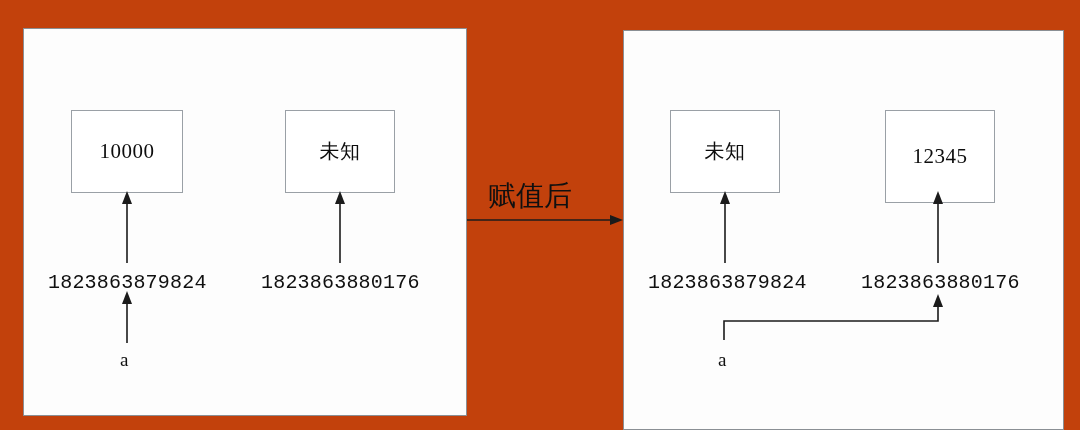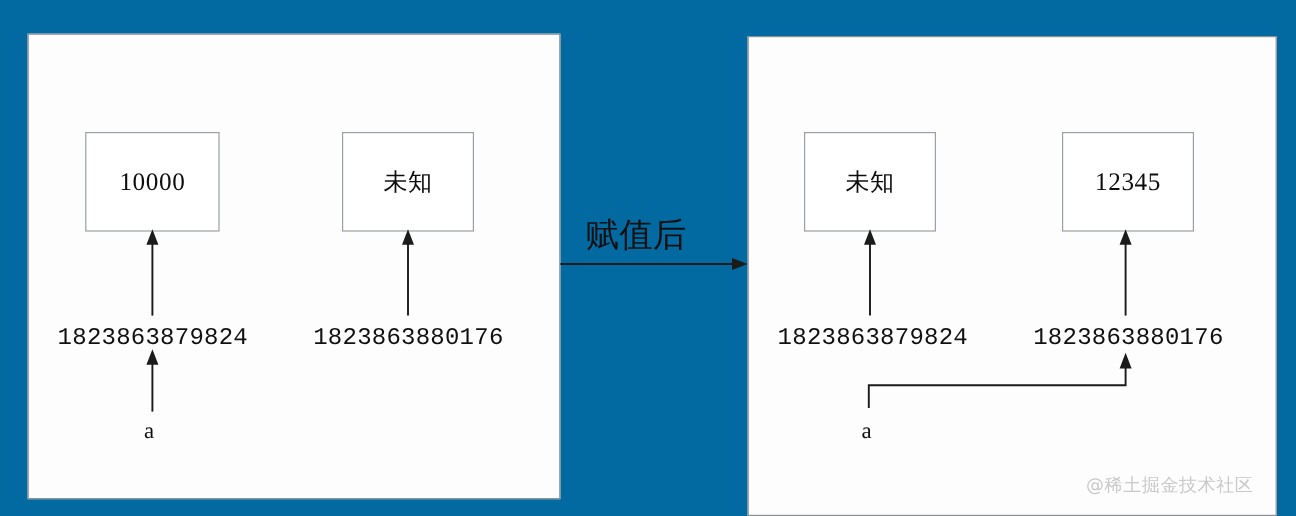--- a/index.html
+++ b/index.html
@@ -4,21 +4,21 @@
 <style>
   html, body {
     margin: 0;
     padding: 0;
     background: #ffffff;
   }
   #canvas {
     position: relative;
     width: 1080px;
     height: 430px;
-    background: #0369a1;
+    background: #c2410c;
     overflow: hidden;
     font-family: "Liberation Serif", "DejaVu Serif", serif;
   }
 
   
   .panel {
     position: absolute;
     background: #fdfdfd;
     border: 1px solid #8a8f94;
     box-sizing: border-box;
@@ -112,21 +112,21 @@
   <div class="addr" style="left:261px; top:271px;">1823863880176</div>
 
   <div class="var-label" style="left:120px; top:349px;">a</div>
 
   <div id="transition-label">赋值后</div>
 
   <div class="panel" id="panel-after"></div>
 
   <div class="value-box cjk" style="left:670px; top:110px; width:110px; height:83px;">未知</div>
 
-  <div class="value-box" style="left:885px; top:110px; width:110px; height:83px;">12345</div>
+  <div class="value-box" style="left:885px; top:110px; width:110px; height:93px;">12345</div>
 
   <div class="addr" style="left:648px; top:271px;">1823863879824</div>
 
   <div class="addr" style="left:861px; top:271px;">1823863880176</div>
 
   <div class="var-label" style="left:718px; top:349px;">a</div>
 
   <svg class="overlay" viewBox="0 0 1080 430">
 
     <g>
@@ -159,15 +159,14 @@
       <polygon class="arrow-head" points="938,191 933,204 943,204"></polygon>
     </g>
 
     <g>
       <path class="arrow-line" d="M 724,340 L 724,321 L 938,321 L 938,303"></path>
       <polygon class="arrow-head" points="938,294 933,307 943,307"></polygon>
     </g>
 
   </svg>
 
-  <div id="watermark">@稀土掘金技术社区</div>
 
 </div>
 
 </body></html>

